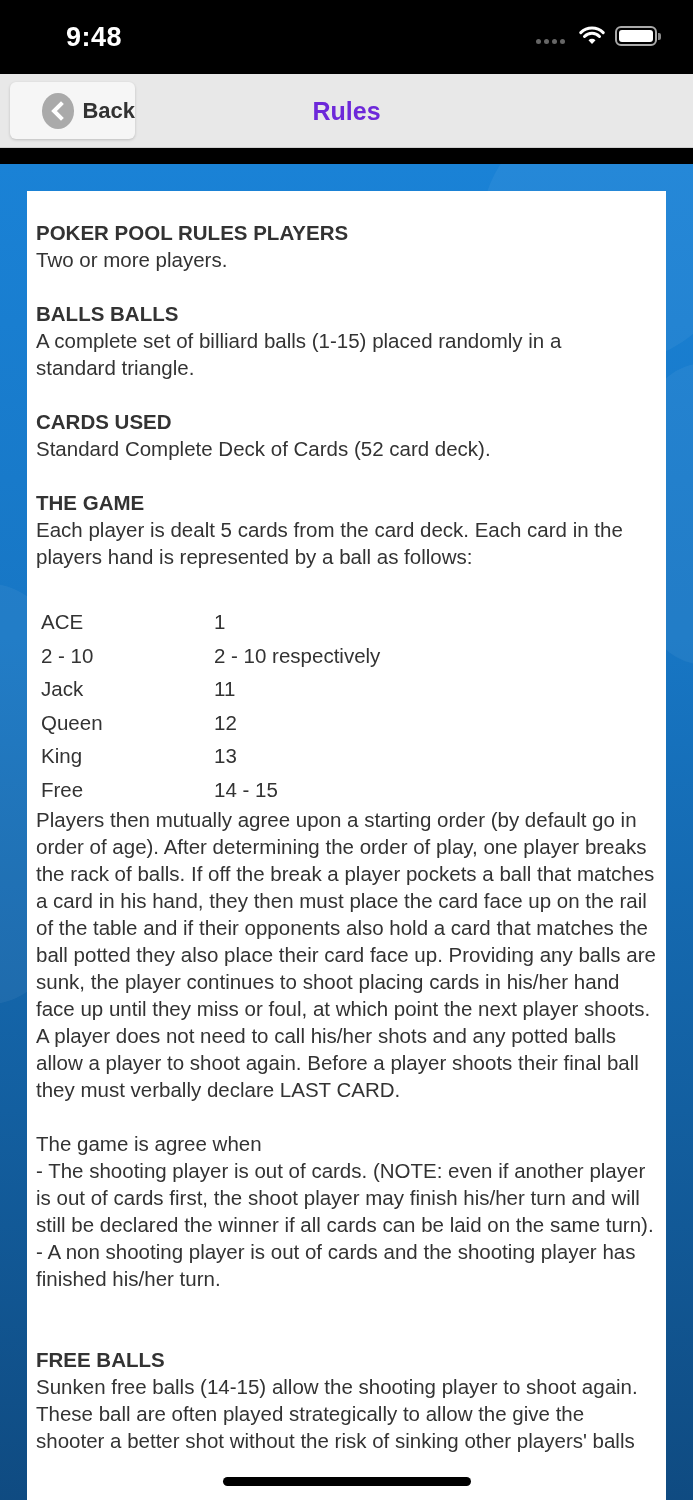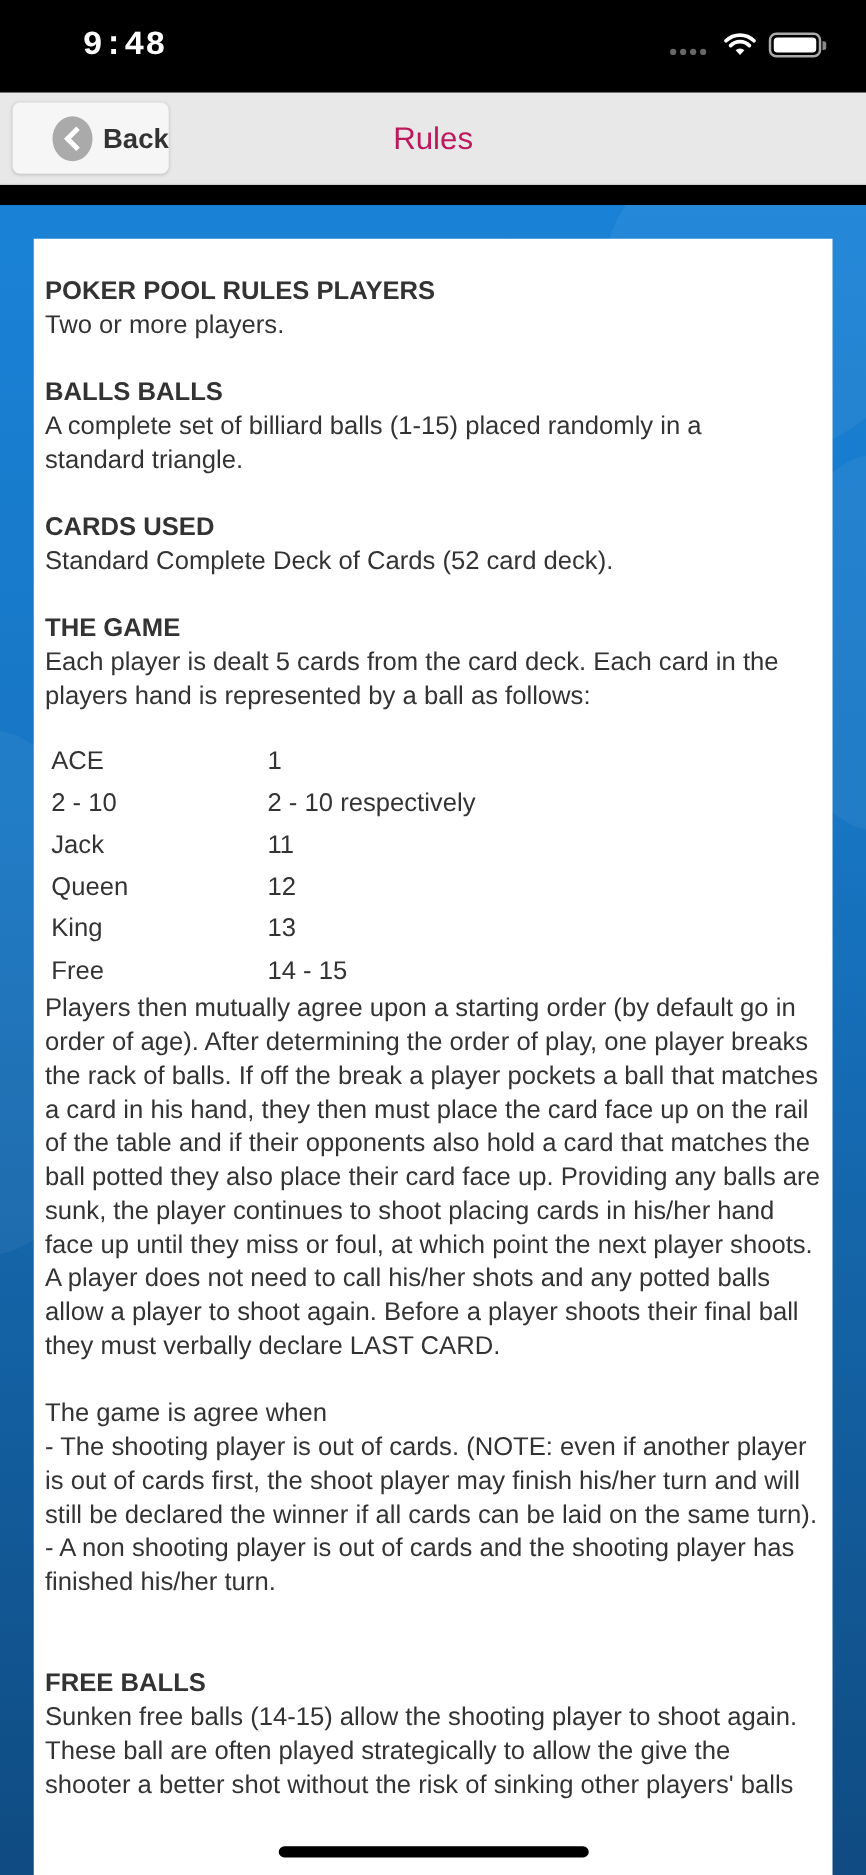--- a/index.html
+++ b/index.html
@@ -1,41 +1,41 @@
 <!DOCTYPE html>
 <html><head>
 <meta charset="utf-8">
 <style>
   * { box-sizing: border-box; margin: 0; padding: 0; }
   html, body { width: 693px; height: 1500px; overflow: hidden; }
   body { font-family: "Liberation Sans", sans-serif; background: #000; position: relative; }
 
   .status-bar { position: absolute; top: 0; left: 0; width: 693px; height: 74px; background: #000; color: #fff; }
-  .status-time { position: absolute; left: 66px; top: 22px; font-size: 27px; font-weight: 600; letter-spacing: 0.5px; font-family: Liberation Mono, monospace; }
+  .status-time { position: absolute; left: 66px; top: 22px; font-size: 27px; font-weight: 600; letter-spacing: 0.5px; }
   .status-right { position: absolute; right: 36px; top: 26px; display: flex; align-items: center; gap: 10px; }
   .signal-dots { display: flex; gap: 3px; margin-right: 4px; margin-top: 10px; }
   .signal-dots span { width: 5px; height: 5px; border-radius: 50%; background: #666; display: block; }
   .battery { width: 42px; height: 20px; border: 2px solid #aaa; border-radius: 6px; position: relative; padding: 2px; }
   .battery::after { content: ""; position: absolute; right: -6px; top: 5px; width: 3px; height: 7px; background: #888; border-radius: 0 2px 2px 0; }
   .battery-fill { width: 100%; height: 100%; background: #fff; border-radius: 3px; }
 
   .nav-bar { position: absolute; top: 74px; left: 0; width: 693px; height: 74px; background: #e8e8e8; border-bottom: 1px solid #cfcfcf; }
   .back-button { position: absolute; left: 10px; top: 8px; width: 125px; height: 57px; background: #f6f6f6; border-radius: 6px; box-shadow: 0 1px 3px rgba(0,0,0,0.18); display: flex; align-items: center; cursor: pointer; padding-left: 24px; }
   .back-circle { width: 36px; height: 36px; border-radius: 50%; background: #aaaaaa; margin-left: 8px; display: flex; align-items: center; justify-content: center; }
   .back-label { font-size: 22px; font-weight: 700; color: #333; margin-left: 8px; }
-  .nav-title { position: absolute; left: 0; right: 0; top: 0; height: 73px; line-height: 74px; text-align: center; font-size: 25px; font-weight: 400; color: #be185d; pointer-events: none; }
+  .nav-title { position: absolute; left: 0; right: 0; top: 0; height: 73px; line-height: 74px; text-align: center; font-size: 25px; font-weight: 700; color: #6d28d9; pointer-events: none; }
 
   .content-bg { position: absolute; top: 164px; left: 0; width: 693px; height: 1352px;
     background: linear-gradient(180deg, #1a82d6 0%, #1776c4 35%, #135fa0 70%, #0f4a80 100%); overflow: hidden; }
   .bg-shape { position: absolute; border-radius: 50%; background: rgba(255,255,255,0.05); }
 
   .rules-card { position: absolute; left: 27px; top: 27px; width: 639px; height: 1340px; background: #fff; padding: 28px 9px 0 9px; color: #333; font-size: 20.5px; line-height: 27px; }
   .section { margin-bottom: 27px; }
   .section-heading { font-weight: 700; }
-  .mapping-table { margin: 0 0 0 5px; border-collapse: collapse; }
+  .mapping-table { margin: 13px 0 0 5px; border-collapse: collapse; }
   .mapping-table td { height: 33.5px; padding: 0; vertical-align: middle; }
   .mapping-table td.col-card { width: 173px; }
   .spacer { height: 27px; }
   .spacer-lg { height: 54px; }
 
   .home-indicator { position: absolute; left: 223px; top: 1477px; width: 248px; height: 9px; background: #000; border-radius: 5px; }
 </style>
 </head>
 <body>
 

